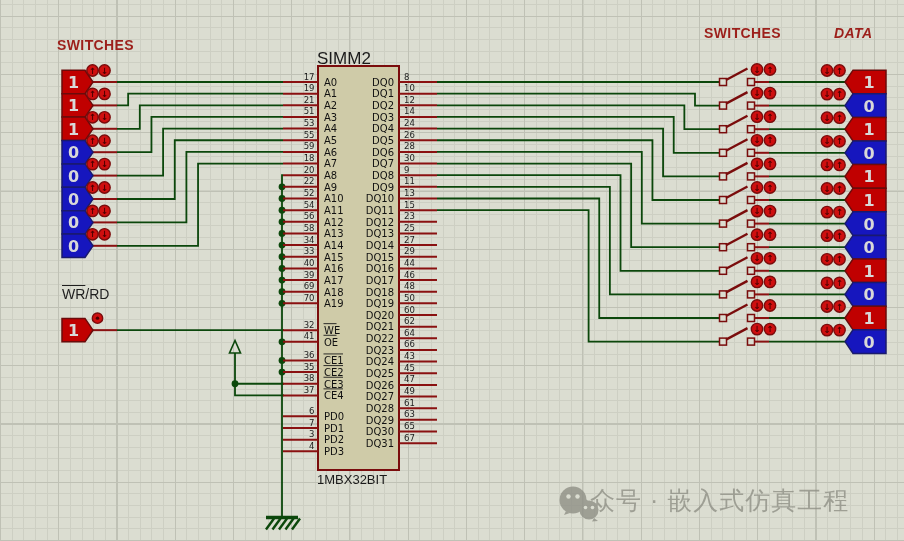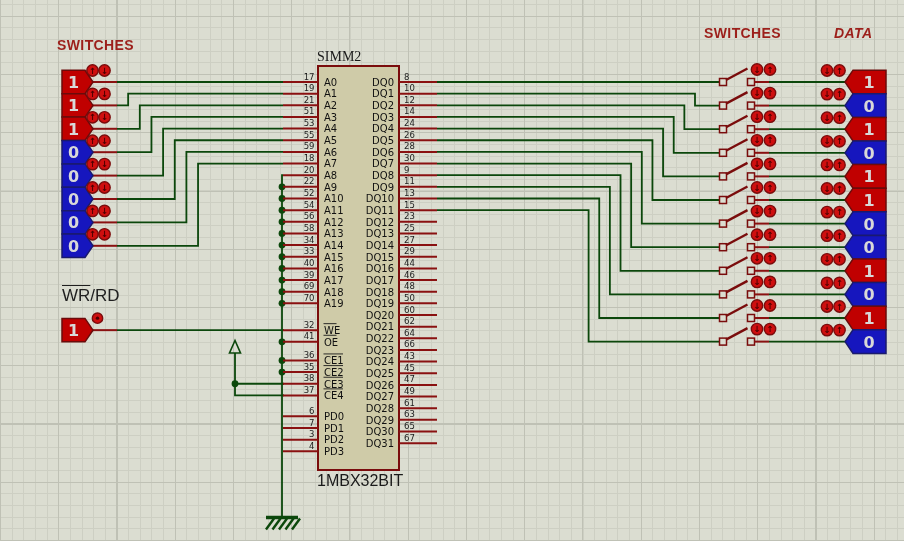--- a/index.html
+++ b/index.html
@@ -8,23 +8,23 @@
     background-color:#dbddd1;
     background-image:
       repeating-linear-gradient(90deg,#bfc1b5 0 1px,transparent 1px 58.25px),
       repeating-linear-gradient(0deg,#bfc1b5 0 1px,transparent 1px 58.25px),
       repeating-linear-gradient(90deg,#cdcfc3 0 1px,transparent 1px 11.65px),
       repeating-linear-gradient(0deg,#cdcfc3 0 1px,transparent 1px 11.65px);
     font-family:"Liberation Sans",sans-serif;
   }
   svg{position:absolute;left:0;top:0;}
   .sec-label{position:absolute;font-weight:bold;font-size:14px;letter-spacing:.4px;color:#9c1f1a;}
-  .chip-ref{position:absolute;left:317px;top:49px;font-size:14px;color:#1a1a1a;font-family:Liberation Serif, serif;}
-  .chip-val{position:absolute;left:317px;top:472px;font-size:16px;color:#1a1a1a;}
-  .wrrd{position:absolute;left:62px;top:286px;font-size:17px;color:#1f1f1f;}
+  .chip-ref{position:absolute;left:317px;top:49px;font-size:17px;color:#1a1a1a;}
+  .chip-val{position:absolute;left:317px;top:472px;font-size:13px;color:#1a1a1a;}
+  .wrrd{position:absolute;left:62px;top:286px;font-size:14px;color:#1f1f1f;}
   .ov{text-decoration:overline;}
   .pin-num{font:8.5px "DejaVu Sans","Liberation Sans",sans-serif;fill:#1c1c1c;}
   .pin-name{font:10px "DejaVu Sans","Liberation Sans",sans-serif;fill:#111;}
   .tag-val{font:bold 16px "DejaVu Sans","Liberation Sans",sans-serif;fill:#d8d8d8;}
   .btn-arrow{font:bold 8.5px "DejaVu Sans","Liberation Sans",sans-serif;fill:#4d0000;}
   .watermark{position:absolute;left:556px;top:484px;display:flex;align-items:center;opacity:.8;}
   .watermark span{font-size:25px;color:#8f9086;margin-left:8px;letter-spacing:1px;}
 </style>
 </head>
 <body>
@@ -712,13 +712,26 @@
       <g>
         <path d="M845,341.6 L853,329.8 L886,329.8 L886,353.40000000000003 L853,353.40000000000003 Z" fill="#1616be" stroke="#1a1a6e" stroke-width="1.5"></path>
         <text x="869" y="347.6" text-anchor="middle" class="tag-val">0</text>
         <circle cx="827" cy="330.1" r="5.7" fill="#cf0f0f" stroke="#7a0c0c" stroke-width="1.4"></circle>
         <text x="827" y="333.1" text-anchor="middle" class="btn-arrow">↓</text>
         <circle cx="839.5" cy="330.1" r="5.7" fill="#cf0f0f" stroke="#7a0c0c" stroke-width="1.4"></circle>
         <text x="839.5" y="333.1" text-anchor="middle" class="btn-arrow">↑</text>
       </g>
     </svg>
 
+  <div class="watermark">
+    <svg width="46" height="42">
+      <circle cx="17" cy="16" r="13.5" fill="#8f9086"></circle>
+      <circle cx="12.5" cy="12.5" r="2.2" fill="#dbddd1"></circle>
+      <circle cx="21.5" cy="12.5" r="2.2" fill="#dbddd1"></circle>
+      <path d="M10 27 L14 29 L8 31 Z" fill="#8f9086"></path>
+      <circle cx="33" cy="26" r="9.5" fill="#8f9086"></circle>
+      <circle cx="29.5" cy="23.5" r="1.8" fill="#dbddd1"></circle>
+      <circle cx="36.5" cy="23.5" r="1.8" fill="#dbddd1"></circle>
+      <path d="M38 34 L42 37 L36 37.5 Z" fill="#8f9086"></path>
+    </svg>
+    <span>公众号 · 嵌入式仿真工程</span>
+  </div>
 </div>
 
 </body></html>

